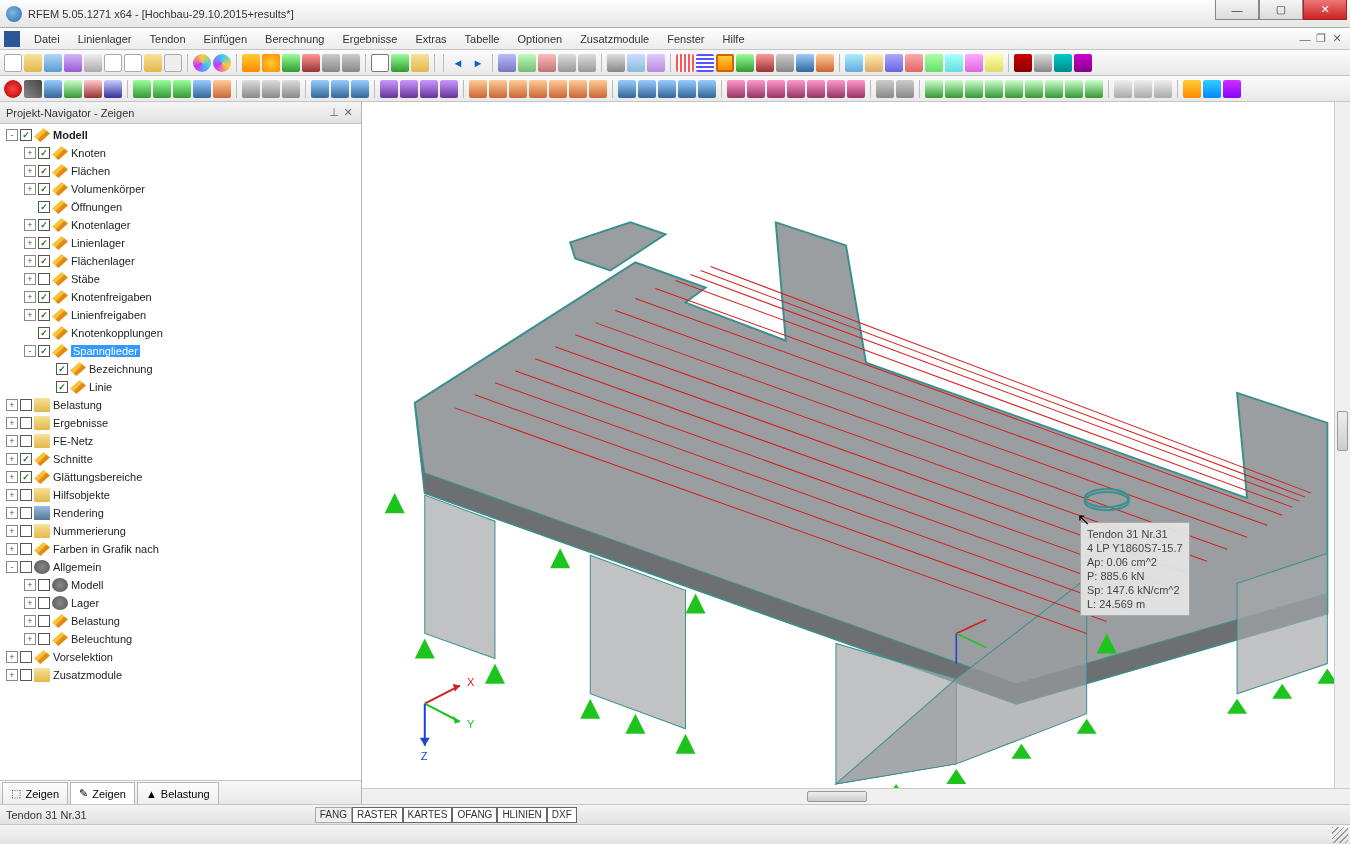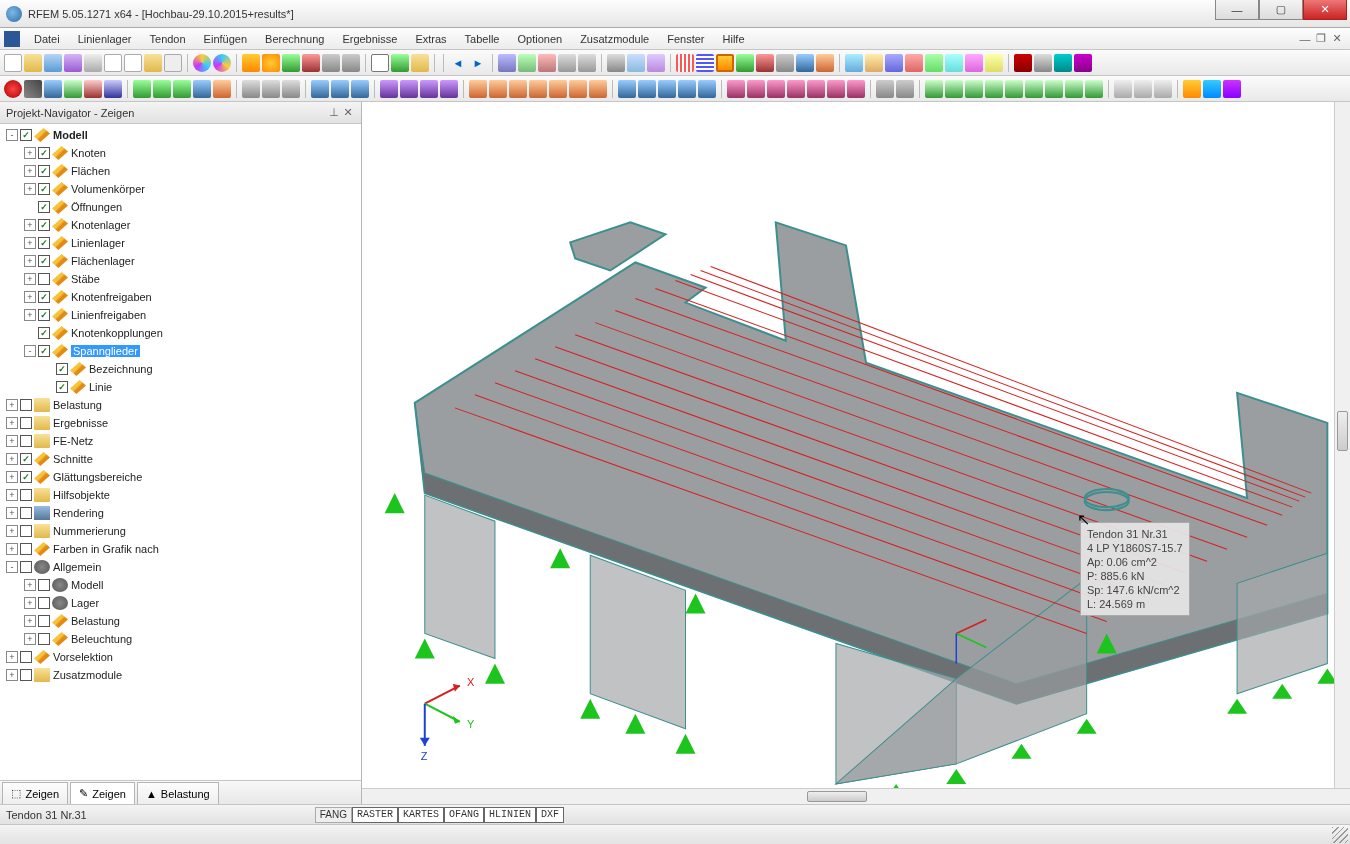--- a/index.html
+++ b/index.html
@@ -42,21 +42,21 @@
 .tabsbtm { height:24px; border-top:1px solid #c5c5c5; display:flex; align-items:end; background:linear-gradient(#f8f8f8,#e8e8e8); padding:0 2px; gap:2px; }
 .tabbtn { padding:2px 8px; border:1px solid #b5b5b5; background:linear-gradient(#fdfdfd,#eee); display:flex; align-items:center; gap:4px; border-bottom:none; height:22px; }
 .tabbtn.on { background:#fff; }
 .view { flex:1; background:#fff; position:relative; overflow:hidden; }
 .view svg { width:100%; height:100%; }
 .tooltip { position:absolute; background:rgba(230,230,230,0.92); border:1px solid #aaa; padding:4px 6px; font-size:11px; line-height:14px; color:#444; }
 .cursor { position:absolute; font-size:16px; color:#000; pointer-events:none; }
 .status { height:20px; background:linear-gradient(#f4f4f4,#e2e2e2); border-top:1px solid #c5c5c5; display:flex; align-items:center; padding:0 6px; color:#333; }
 .status .toggles { margin-left:auto; display:flex; gap:0; }
 .toggle { border:1px solid #aaa; padding:0 4px; height:16px; display:flex; align-items:center; font-size:10px; background:#eee; }
-.toggle.on { background:#fff; border-color:#666;font-family:Liberation Mono, monospace; }
+.toggle.on { background:#fff; border-color:#666; }
 .view-scroll-v { position:absolute; right:0; top:0; width:16px; height:calc(100% - 16px); background:#f0f0f0; border-left:1px solid #ccc; }
 .view-scroll-h { position:absolute; bottom:0; left:0; height:16px; width:100%; background:#f0f0f0; border-top:1px solid #ccc; }
 .scroll-thumb { background:linear-gradient(#eee,#ccc); border:1px solid #999; border-radius:2px; }
 .status2 { height:20px; background:linear-gradient(#f4f4f4,#e2e2e2); border-top:1px solid #c5c5c5; display:flex; align-items:center; }
 .status2 .grip { margin-left:auto; width:16px; height:16px; background:repeating-linear-gradient(135deg,#999 0 1px,transparent 1px 4px); margin-right:2px;}
 </style>
 </head>
 <body>
 
 <div class="titlebar">

